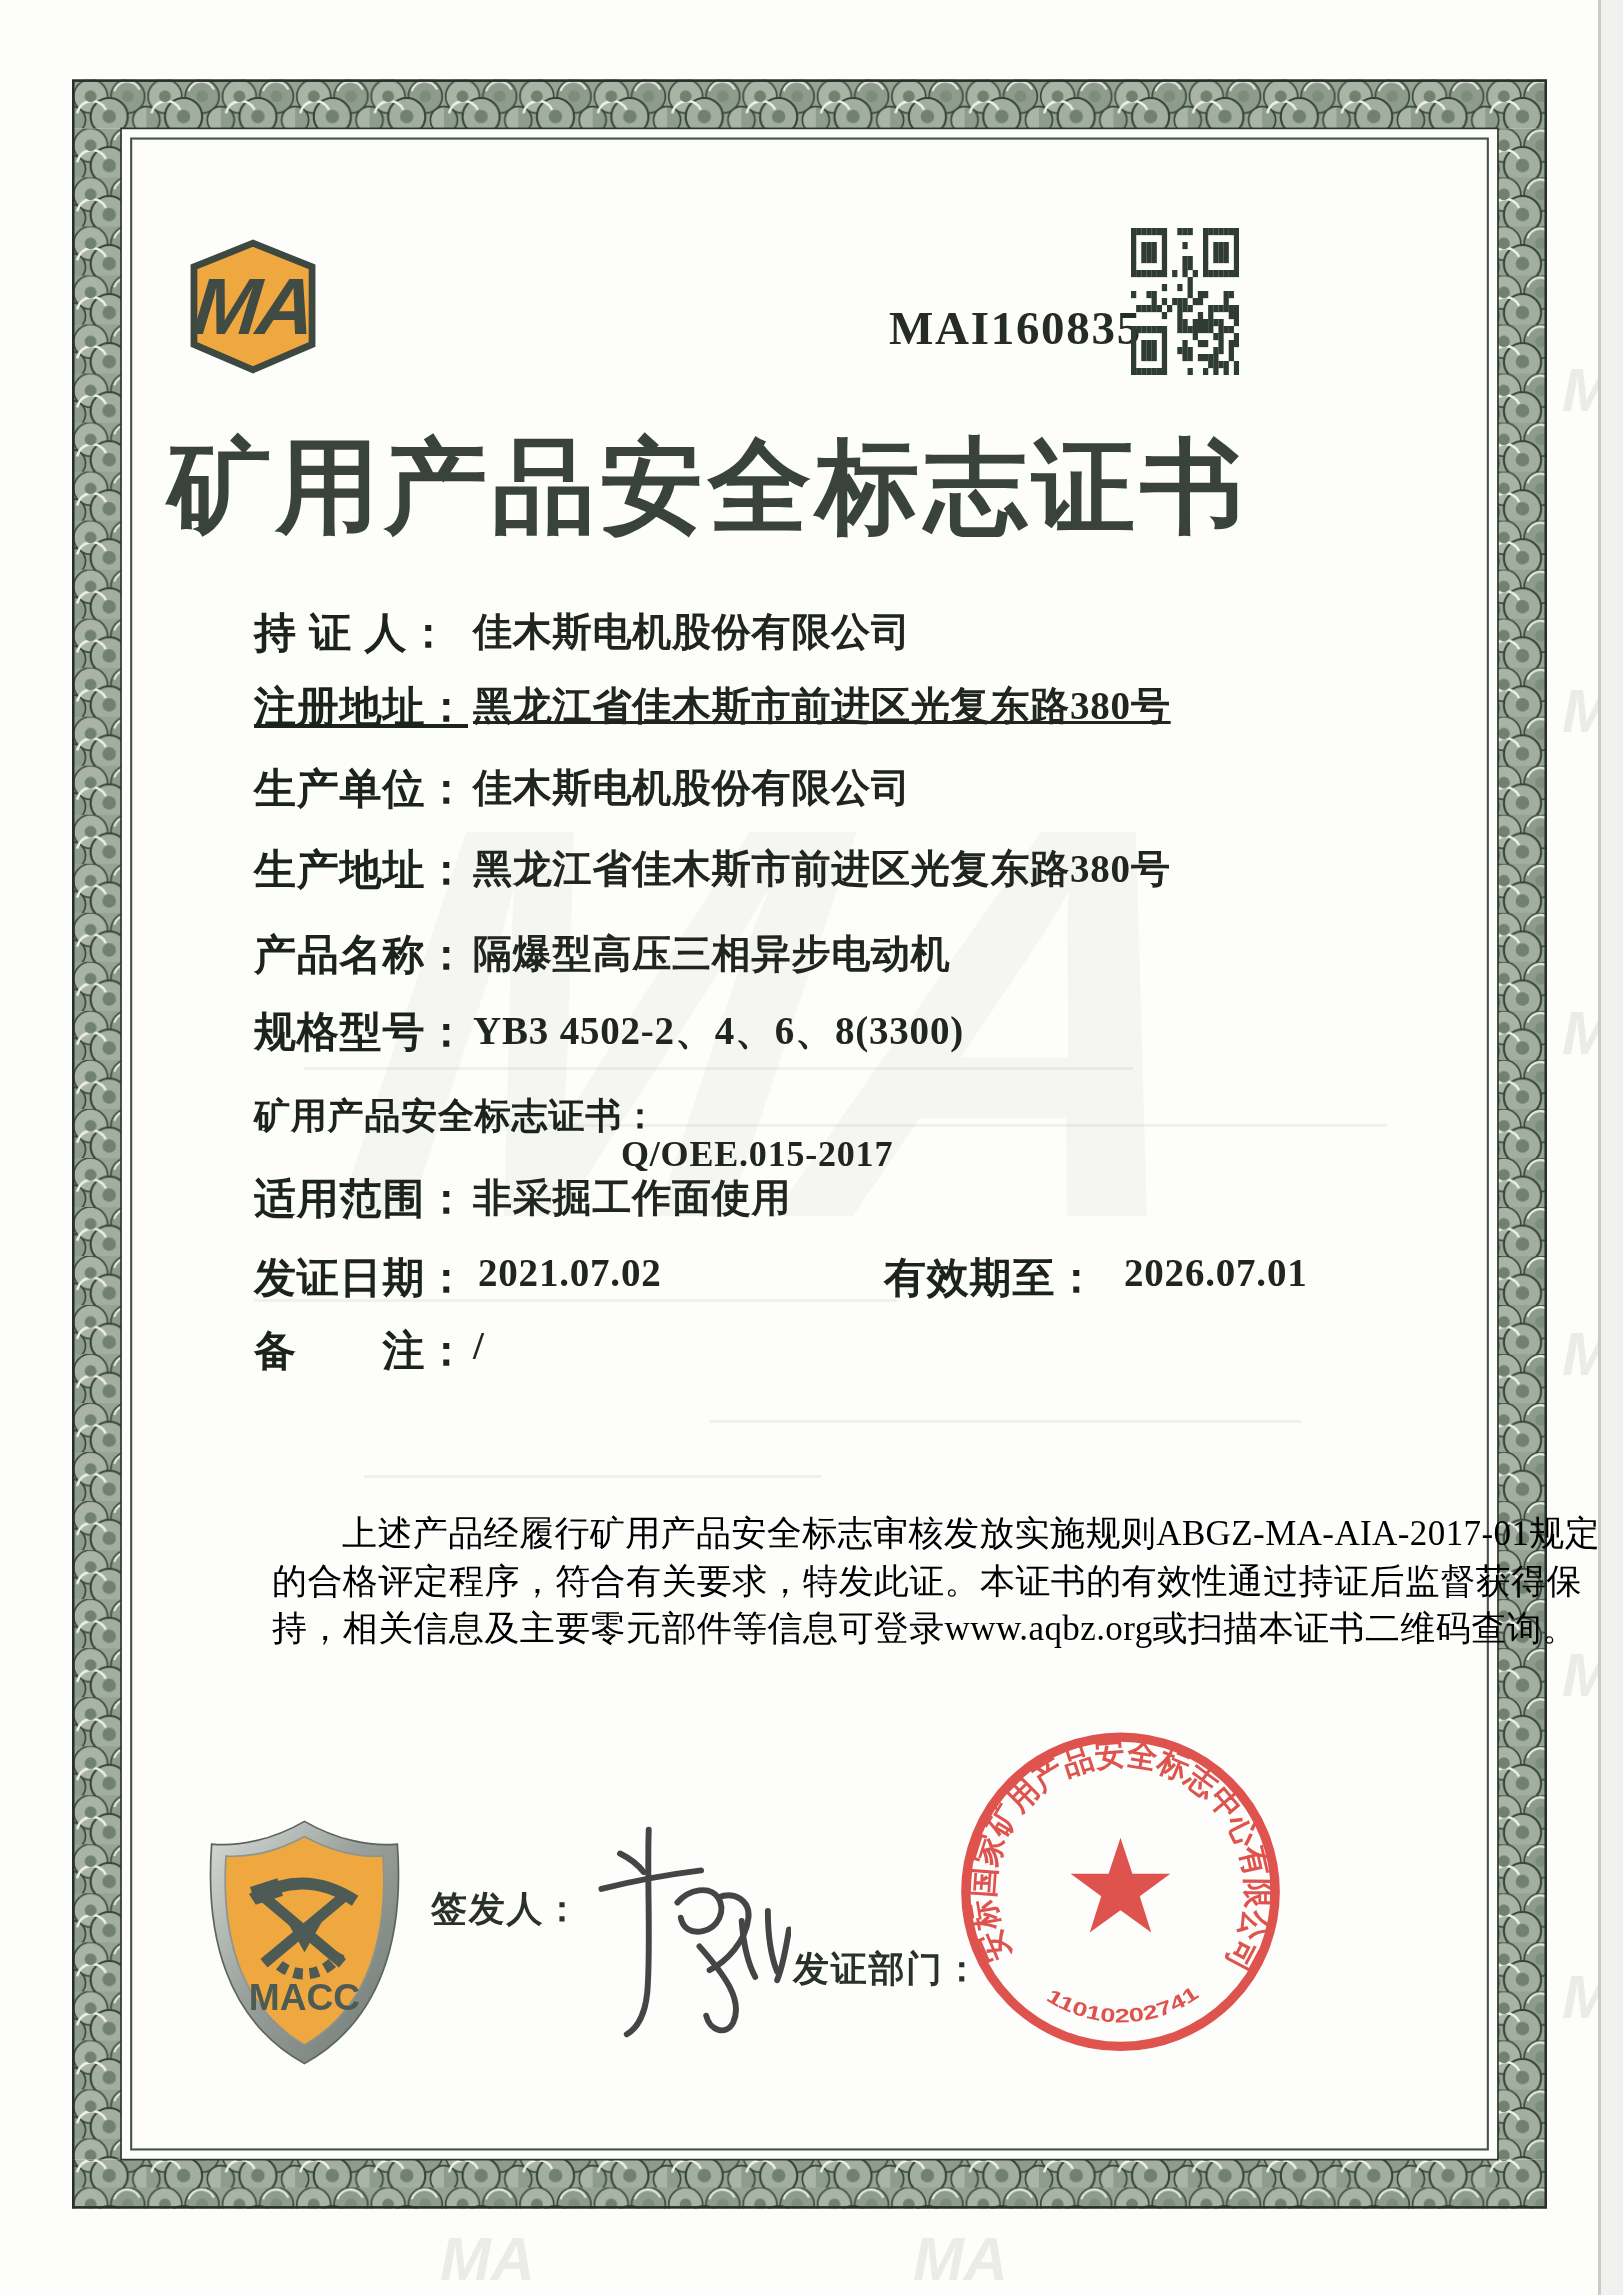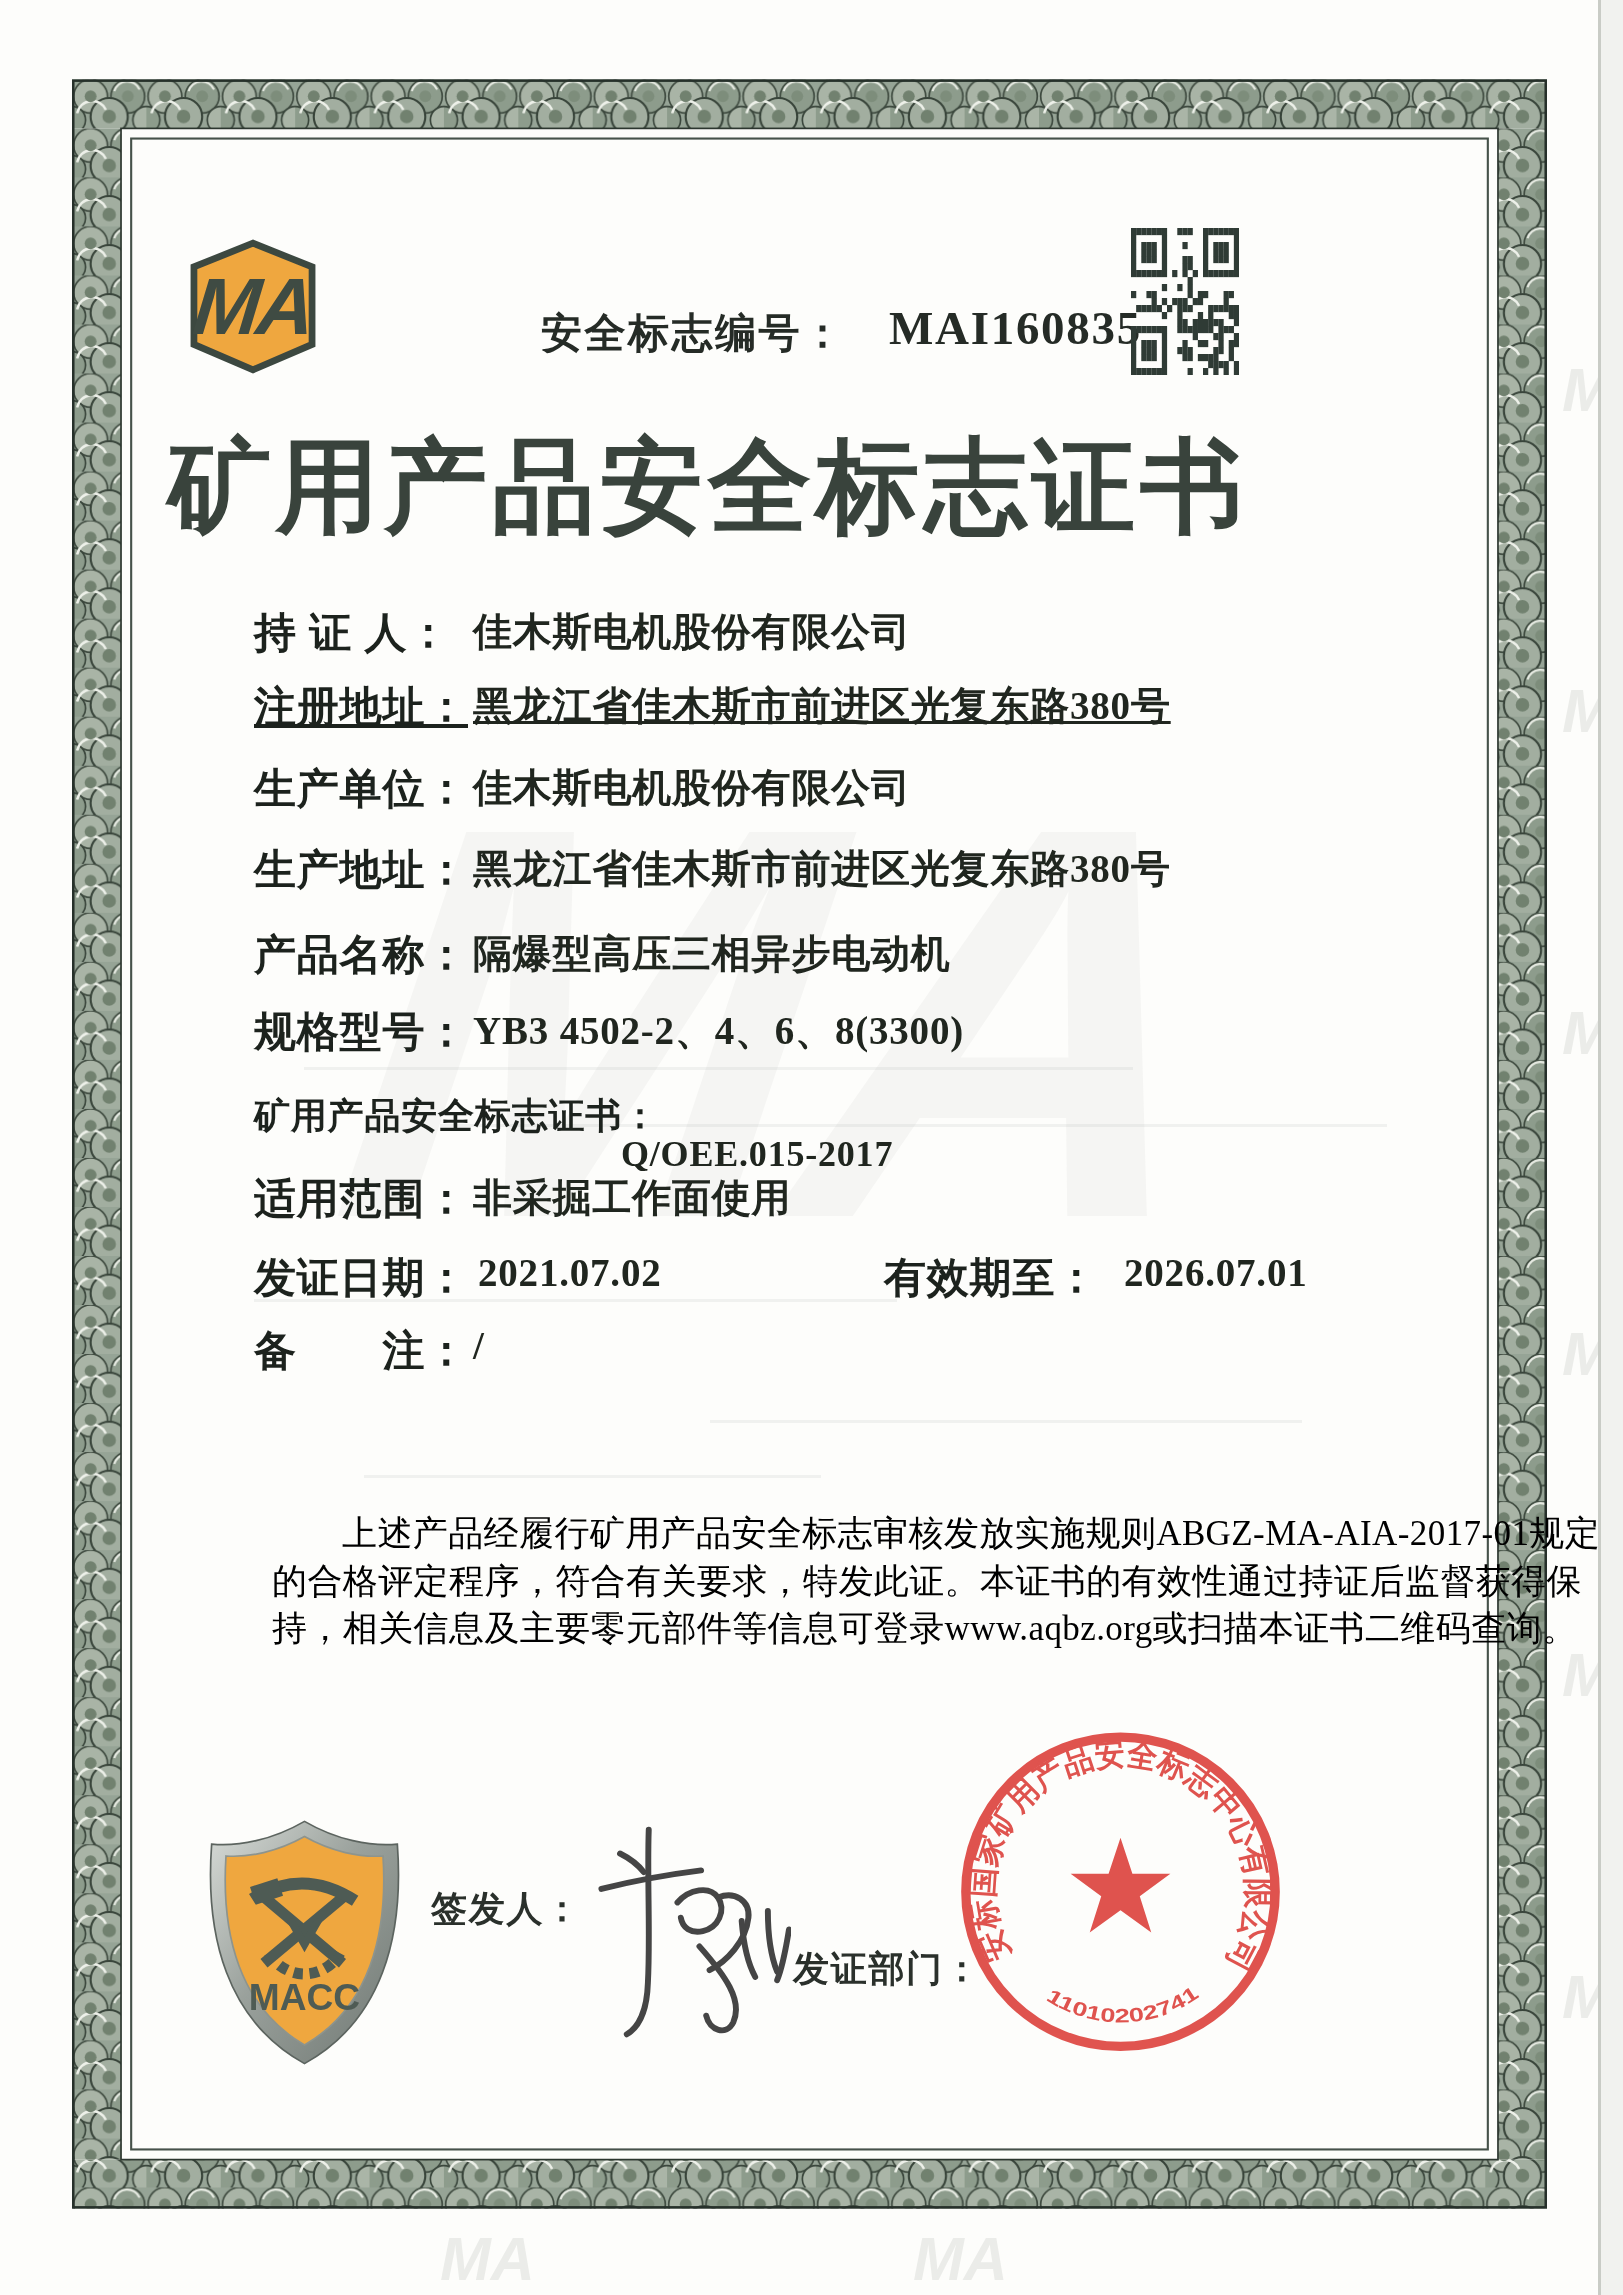--- a/index.html
+++ b/index.html
@@ -98,21 +98,20 @@
     <rect x="70" y="70" width="1605" height="2379" fill="none" stroke="#46524a" stroke-width="2.5"></rect>
   </svg>
 
   <div class="abs ma-logo">
     <svg width="130" height="135" viewBox="0 0 154 160">
       <polygon points="77,5 147,33 147,125 77,155 7,125 7,33" fill="#efa73f" stroke="#3c4840" stroke-width="8"></polygon>
     </svg>
     <div class="letters">MA</div>
   </div>
 
-  <div class="abs serial-label">安全标志编号：</div>
   <div class="abs serial-number">MAI160835</div>
 
   <svg class="abs qr" viewBox="0 0 21 21" preserveAspectRatio="none">
       <g>
         <rect x="0" y="0" width="1.02" height="1.02" fill="#2f3b35"></rect>
         <rect x="1" y="0" width="1.02" height="1.02" fill="#2f3b35"></rect>
         <rect x="2" y="0" width="1.02" height="1.02" fill="#2f3b35"></rect>
         <rect x="3" y="0" width="1.02" height="1.02" fill="#2f3b35"></rect>
         <rect x="4" y="0" width="1.02" height="1.02" fill="#2f3b35"></rect>
         <rect x="5" y="0" width="1.02" height="1.02" fill="#2f3b35"></rect>

